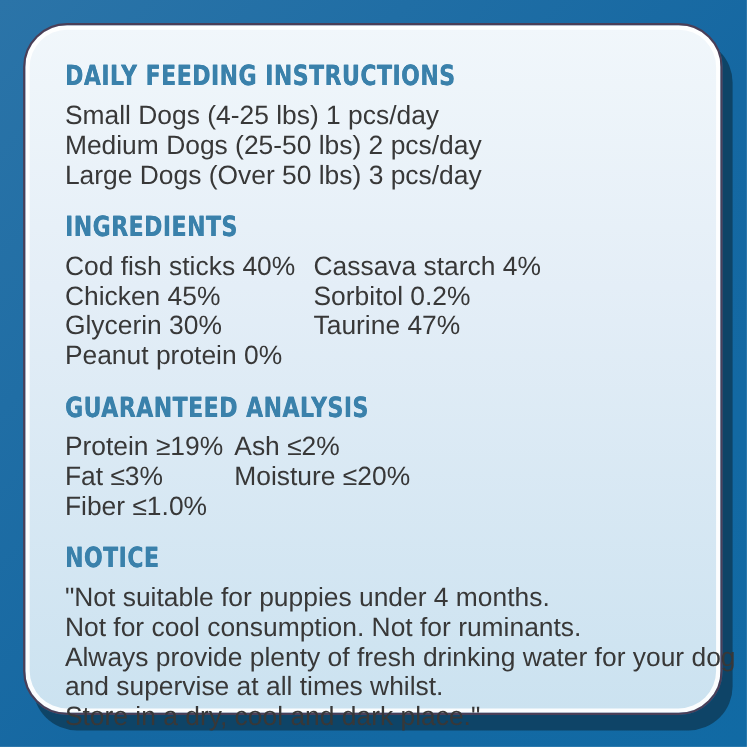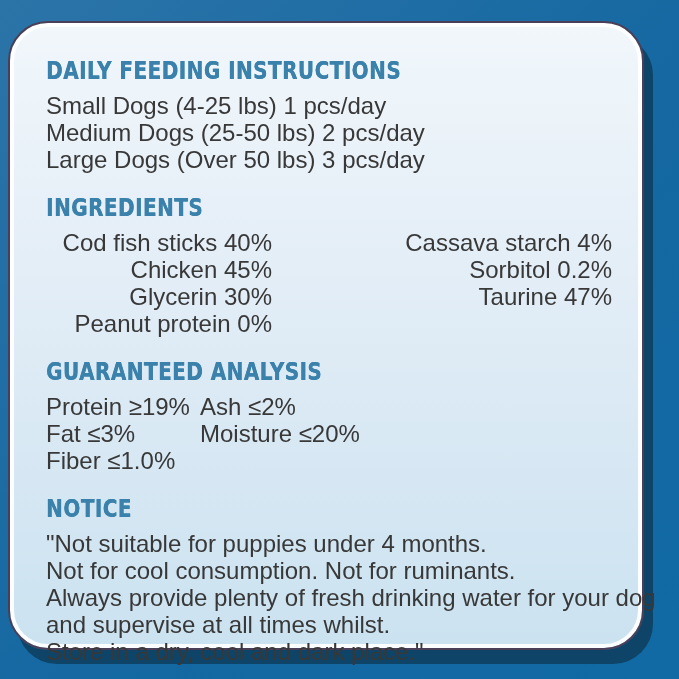--- a/index.html
+++ b/index.html
@@ -5,21 +5,21 @@
   * { margin:0; padding:0; box-sizing:border-box; }
   html,body { width:679px; height:679px; }
   body {
     font-family:"Liberation Sans", sans-serif;
     background:linear-gradient(135deg, #2b74a8 0%, #1568a2 55%, #116aa4 100%);
     position:relative;
     overflow:hidden;
   }
   .label-card {
     position:absolute;
-    left:8px; top:21px;
+    left:21px; top:21px;
     width:636px; height:629px;
     border-radius:40px;
     border:2px solid #4a3f58;
     background:linear-gradient(180deg, #f1f7fb 0%, #e4eef7 38%, #cbe2f0 100%);
     box-shadow:
       inset 0 0 0 4px rgba(255,255,255,0.92),
       9px 14px 0 0 #0e4467;
     padding:34px 30px 30px 36px;
   }
   .section { margin-bottom:21px; }
@@ -37,21 +37,21 @@
     white-space:nowrap;
     text-shadow:0.4px 0 0 #3a81ab;
   }
   .body-text, .row-cell {
     color:#383838;
     font-size:24px;
     line-height:27px;
     white-space:nowrap;
   }
   .two-col { display:grid; }
-  .two-col.ingredients { grid-template-columns:226px 1fr;text-align:right; }
+  .two-col.ingredients { grid-template-columns:226px 1fr; }
   .two-col.analysis   { grid-template-columns:154px 1fr; }
   .col { display:flex; flex-direction:column; }
 </style>
 </head>
 <body>
 
 <div class="label-card">
 
   <div class="section">
     <div class="heading">DAILY FEEDING INSTRUCTIONS</div>

